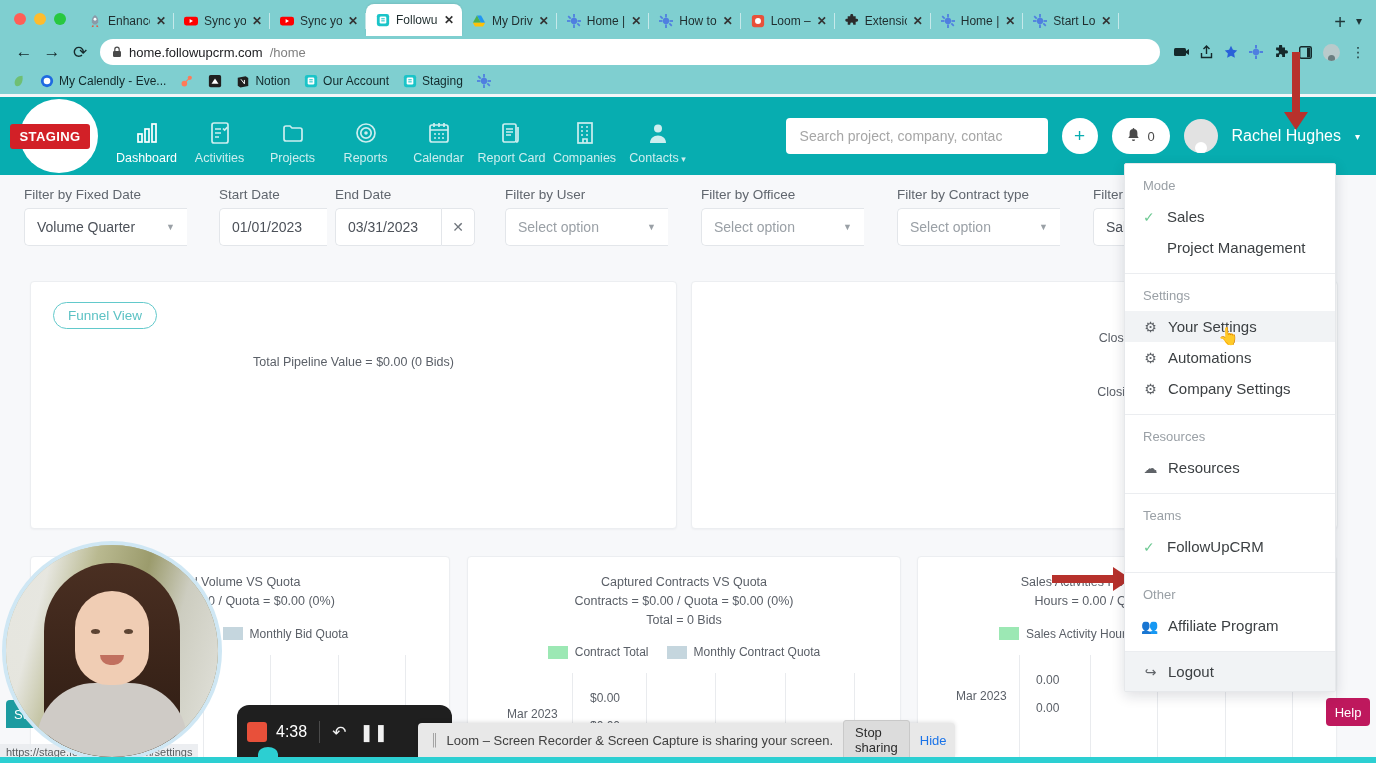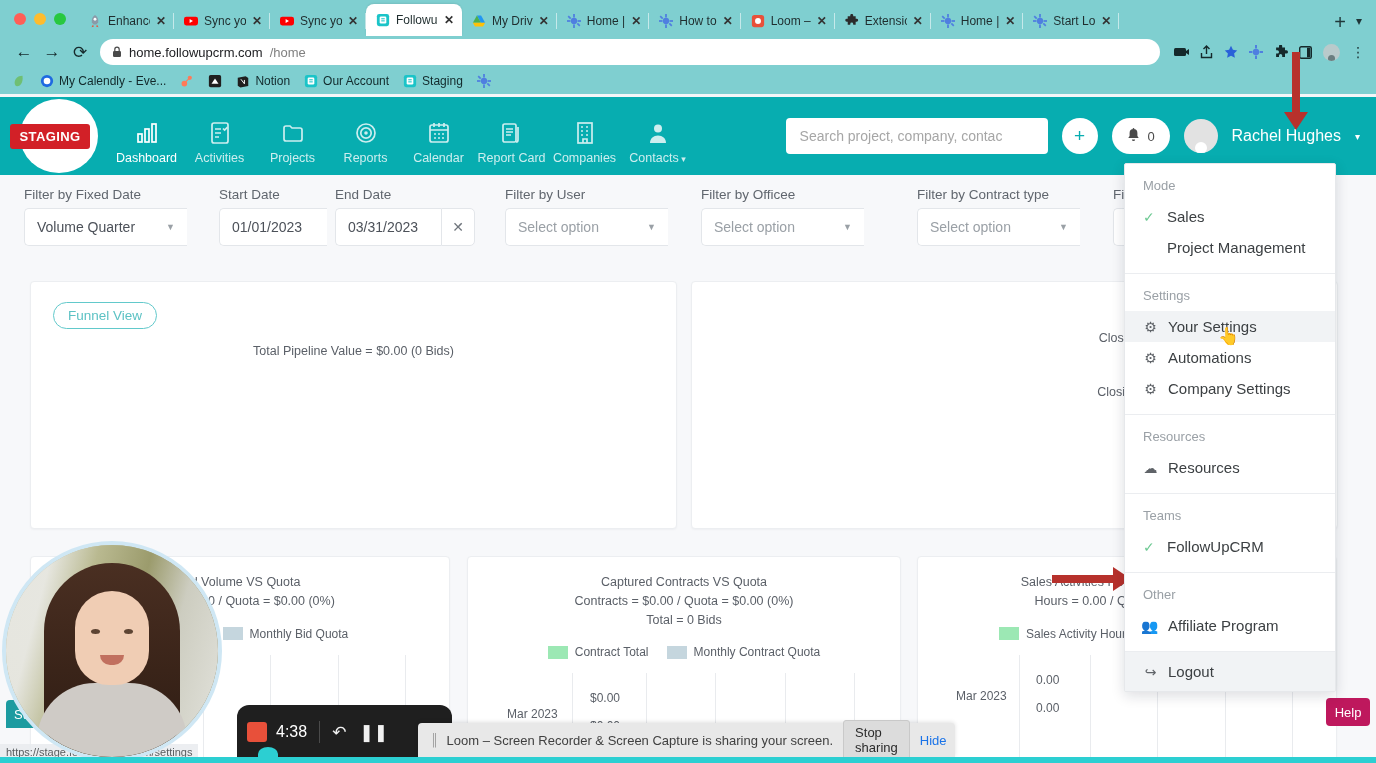--- a/index.html
+++ b/index.html
@@ -681,21 +681,21 @@
       </div>
       <div class="filter-group" style="margin-right: 33px;">
         <div class="filter-label">Filter by Officee</div>
         <div class="date-pair">
           <div class="ctrl placeholder" style="width: 163px;">
             <span>Select option</span>
             <span class="caret">▼</span>
           </div>
         </div>
       </div>
-      <div class="filter-group" style="margin-right: 33px; margin-left: 20px;">
+      <div class="filter-group" style="margin-right: 33px;">
         <div class="filter-label">Filter by Contract type</div>
         <div class="date-pair">
           <div class="ctrl placeholder" style="width: 163px;">
             <span>Select option</span>
             <span class="caret">▼</span>
           </div>
         </div>
       </div>
       <div class="filter-group" style="margin-right: 0px;">
         <div class="filter-label">Filter by Report Type</div>
@@ -705,21 +705,21 @@
             <span class="caret">▼</span>
           </div>
         </div>
       </div>
     </div>
 
   <div class="board">
 
     <div class="card" id="card-funnel">
       <div class="funnel-pill">Funnel View</div>
-      <div class="card-center-text" style="top:60px;">Total Pipeline Value = $0.00 (0 Bids)</div>
+      <div class="card-center-text" style="top:71px;">Total Pipeline Value = $0.00 (0 Bids)</div>
     </div>
 
     <div class="card" id="card-closing">
       <div class="card-right-text" style="top:47px;">Closing Ratio (01/01/2023 - 03/31/2023)</div>
       <div class="card-right-text" style="top:65px;">Total Bid = $0.00 (0 Bids)</div>
       <div class="card-right-text" style="top:83px;">Total Contract = $0.00 (0 Bids)</div>
       <div class="card-right-text" style="top:101px;">Closing Ratio $ - 0% (0% Bid - Contract)</div>
     </div>
 
     <div class="card" id="card-bid">

